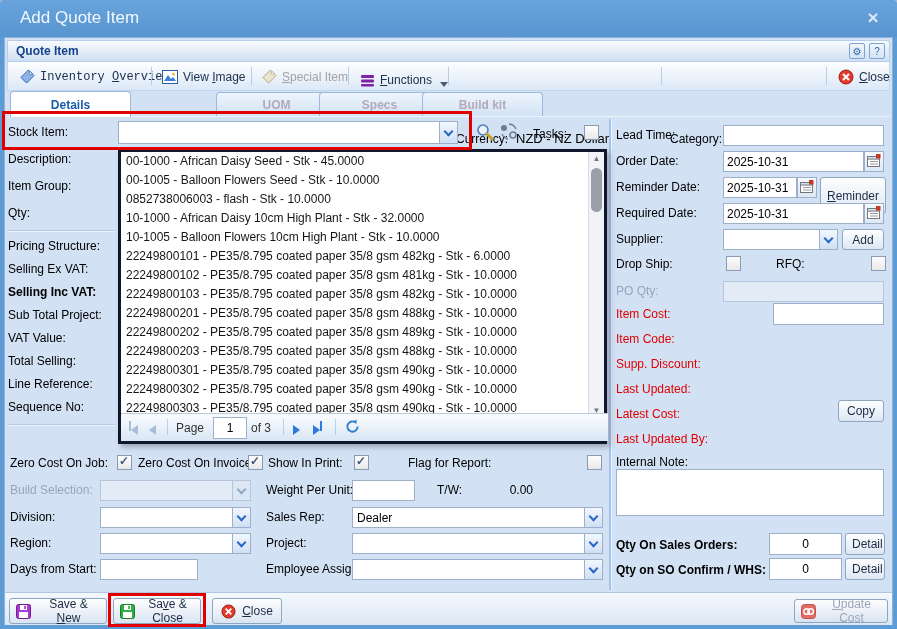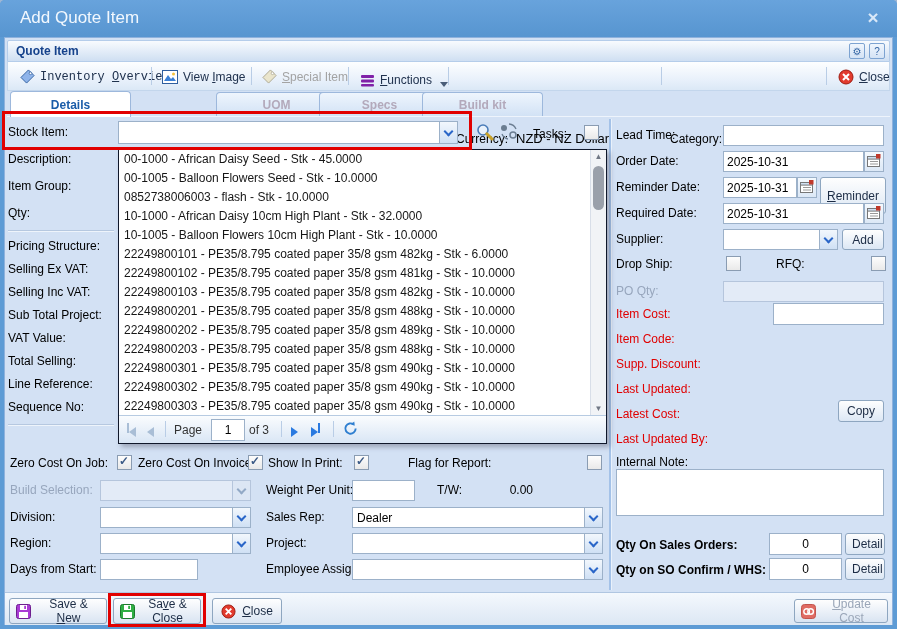--- a/index.html
+++ b/index.html
@@ -46,21 +46,21 @@
   .cbtn{position:absolute;top:0;right:0;bottom:0;width:17px;background:linear-gradient(#f2f7fd,#cfe0f4);border-left:1px solid #9cb1c9;display:flex;align-items:center;justify-content:center;}
   .chev{display:inline-block;width:5px;height:5px;border-right:2px solid #2a66c8;border-bottom:2px solid #2a66c8;transform:rotate(45deg);margin-top:-3px;}
   .combo.dis{background:#e3ebf7;border-color:#b5c5dc;cursor:default;}
   .combo.dis .cbtn{background:#dce6f4;border-left-color:#b5c5dc;}
   .combo.dis .chev{border-color:#92a9c6;}
   .cb{position:absolute;width:13px;height:13px;background:linear-gradient(#fdfdfd,#e9e9e9);border:1px solid #8a9cb2;cursor:pointer;}
   .cb.checked::after{content:"✓";position:absolute;left:1px;top:-2px;font-size:12px;font-weight:bold;color:#3b5a86;}
   .sbtn{position:absolute;background:linear-gradient(#fefefe,#dce7f4);border:1px solid #8ea6c0;border-radius:3px;font-size:12px;color:#1c2c45;text-align:center;box-sizing:border-box;cursor:pointer;}
 
   
-  #ddl{position:absolute;left:118px;top:149px;width:489px;height:295px;background:#fff;border:1px solid #0f172a;box-sizing:border-box;box-shadow:3px 3px 5px rgba(50,50,70,.35);z-index:2;}
+  #ddl{position:absolute;left:118px;top:149px;width:489px;height:295px;background:#fff;border:3px solid #0f172a;box-sizing:border-box;box-shadow:3px 3px 5px rgba(50,50,70,.35);z-index:2;}
   #ddl-items{position:absolute;left:0;top:0;right:16px;height:266px;overflow:hidden;}
   .li{height:19px;line-height:19px;padding-left:5px;font-size:12px;color:#161616;white-space:nowrap;overflow:hidden;cursor:pointer;}
   #vscroll{position:absolute;top:0;right:0;width:16px;height:266px;background:#f1f3f6;border-left:1px solid #d8dee8;box-sizing:border-box;}
   .sarrow{position:absolute;left:0;width:15px;height:14px;font-size:8px;color:#707784;text-align:center;line-height:14px;cursor:pointer;}
   #sthumb{position:absolute;left:2px;top:16px;width:11px;height:44px;background:#9aa0aa;border-radius:6px;cursor:grab;}
   #pager{position:absolute;left:0;bottom:0;width:487px;height:27px;background:linear-gradient(#fafcfe,#d9e6f5);border-top:1px solid #b7cbe2;}
   .pg-ico{position:absolute;top:7px;width:14px;height:12px;cursor:pointer;}
   .tri-l{display:inline-block;width:0;height:0;border-top:5px solid transparent;border-bottom:5px solid transparent;border-right:7px solid #2a7ae0;}
   .tri-r{display:inline-block;width:0;height:0;border-top:5px solid transparent;border-bottom:5px solid transparent;border-left:7px solid #2a7ae0;}
   .pg-dis .tri-l{border-right-color:#a9bed6;}
@@ -181,21 +181,21 @@
   <div class="lbl" style="position:static;height:27px;line-height:27px;">Stock Item:</div>
       <div class="lbl" style="position:static;height:27px;line-height:27px;">Description:</div>
       <div class="lbl" style="position:static;height:27px;line-height:27px;">Item Group:</div>
       <div class="lbl" style="position:static;height:27px;line-height:27px;">Qty:</div>
     </div>
   <div class="hsep" style="left:8px;top:230px;width:106px;"></div>
   <div class="abs" style="left:8px;top:235px;width:108px;">
 
   <div class="lbl" style="position:static;height:23px;line-height:23px;">Pricing Structure:</div>
       <div class="lbl" style="position:static;height:23px;line-height:23px;">Selling Ex VAT:</div>
-      <div class="lbl" style="position:static;height:23px;line-height:23px;">Selling Inc VAT:</div>
+      <div class="lbl" style="position:static;height:23px;line-height:23px;font-weight:bold;">Selling Inc VAT:</div>
       <div class="lbl" style="position:static;height:23px;line-height:23px;">Sub Total Project:</div>
       <div class="lbl" style="position:static;height:23px;line-height:23px;">VAT Value:</div>
       <div class="lbl" style="position:static;height:23px;line-height:23px;">Total Selling:</div>
       <div class="lbl" style="position:static;height:23px;line-height:23px;">Line Reference:</div>
       <div class="lbl" style="position:static;height:23px;line-height:23px;">Sequence No:</div>
     </div>
   <div class="hsep" style="left:8px;top:424px;width:106px;"></div>
 
   <div class="combo" style="left:118px;top:121px;width:340px;height:23px;">
     <span class="val" style="top:4px;"></span>

